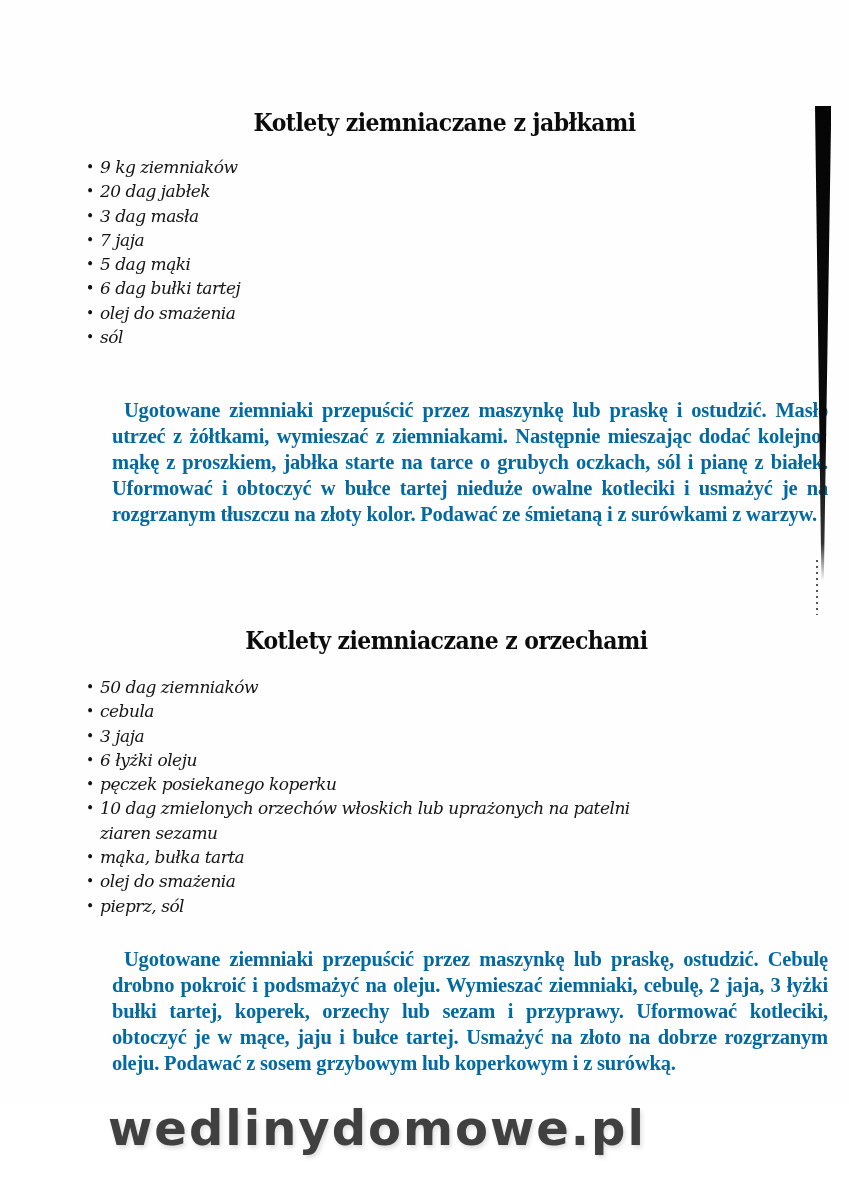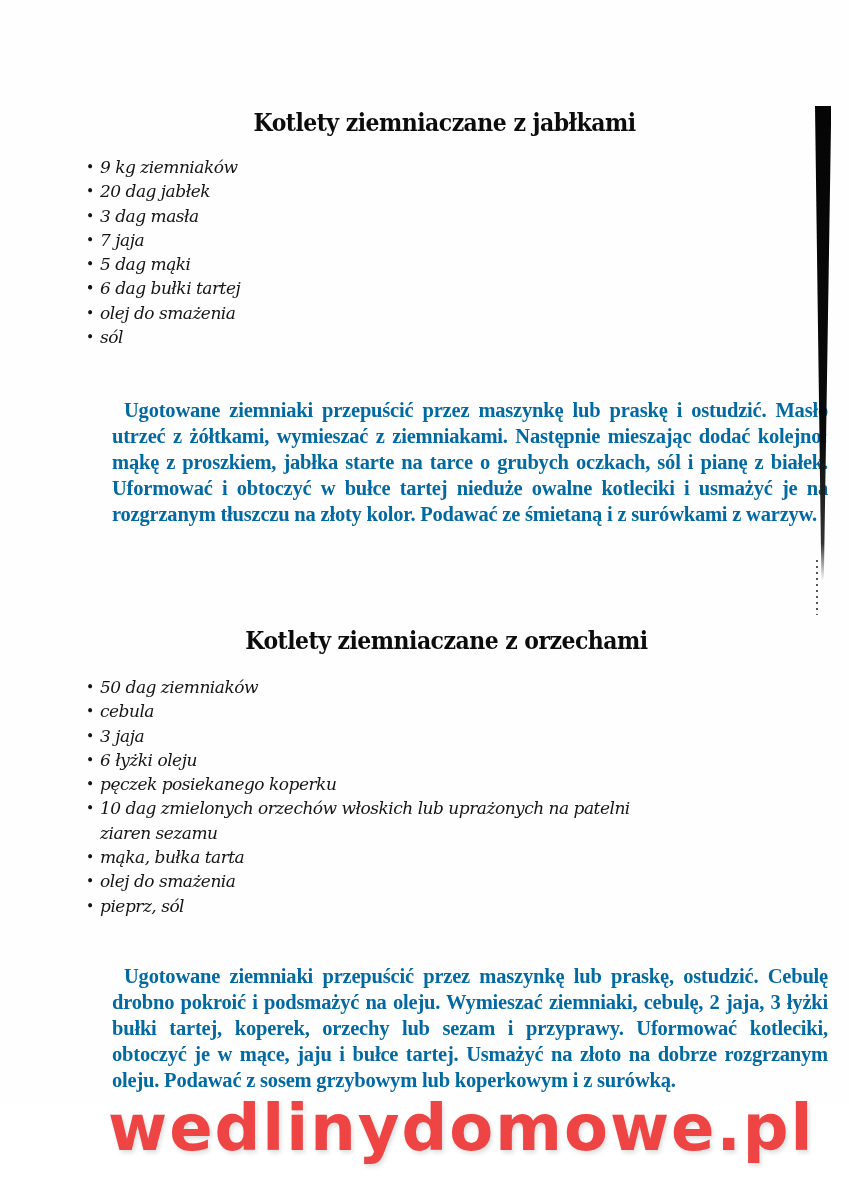--- a/index.html
+++ b/index.html
@@ -23,34 +23,34 @@
   ul.ingredients li { position: relative; padding-left: 14px; white-space: nowrap; letter-spacing: -0.5px; }
   ul.ingredients li .bullet {
     position: absolute; left: 0; top: 0; font-style: normal; font-size: 14px;
   }
   .para {
     position: absolute; left: 112px; width: 716px; margin: 0;
     font-family: "Liberation Serif", serif; font-size: 20.5px; line-height: 26px;
     text-align: justify; color: #0369a1; text-indent: 12px; letter-spacing: -0.2px; font-weight: bold;
   }
   .para.p1 { top: 397px; }
-  .para.p2 { top: 946px; margin-top: 17px; }
+  .para.p2 { top: 946px; }
   .edge-bar {
     position: absolute; left: 815px; top: 106px; width: 16px; height: 475px;
     background: linear-gradient(to bottom, #050505 0%, #0a0a0a 70%, #333 92%, rgba(60,60,60,0) 100%);
     clip-path: polygon(0 0, 100% 0, 100% 4%, 55% 100%, 40% 100%, 0 0);
   }
   .edge-dots {
     position: absolute; left: 816px; top: 560px; width: 2px; height: 55px;
     background: repeating-linear-gradient(to bottom, #555 0 2px, transparent 2px 6px);
   }
   .watermark {
     position: absolute; left: 108px; top: 1092px; width: 640px;
-    font-family: "DejaVu Sans", sans-serif; font-weight: bold; font-size: 64px;
-    color: #ef4444; letter-spacing: 2px; line-height: 72px;
+    font-family: "DejaVu Sans", sans-serif; font-weight: bold; font-size: 48px;
+    color: #404040; letter-spacing: 2px; line-height: 72px;
     text-shadow: 2px 3px 4px rgba(0,0,0,0.12), 0 0 2px rgba(0,0,0,0.06);
   }
 </style>
 </head>
 <body>
 
 <div class="page">
 
   <h2 class="title t1">Kotlety ziemniaczane z jabłkami</h2>
 

